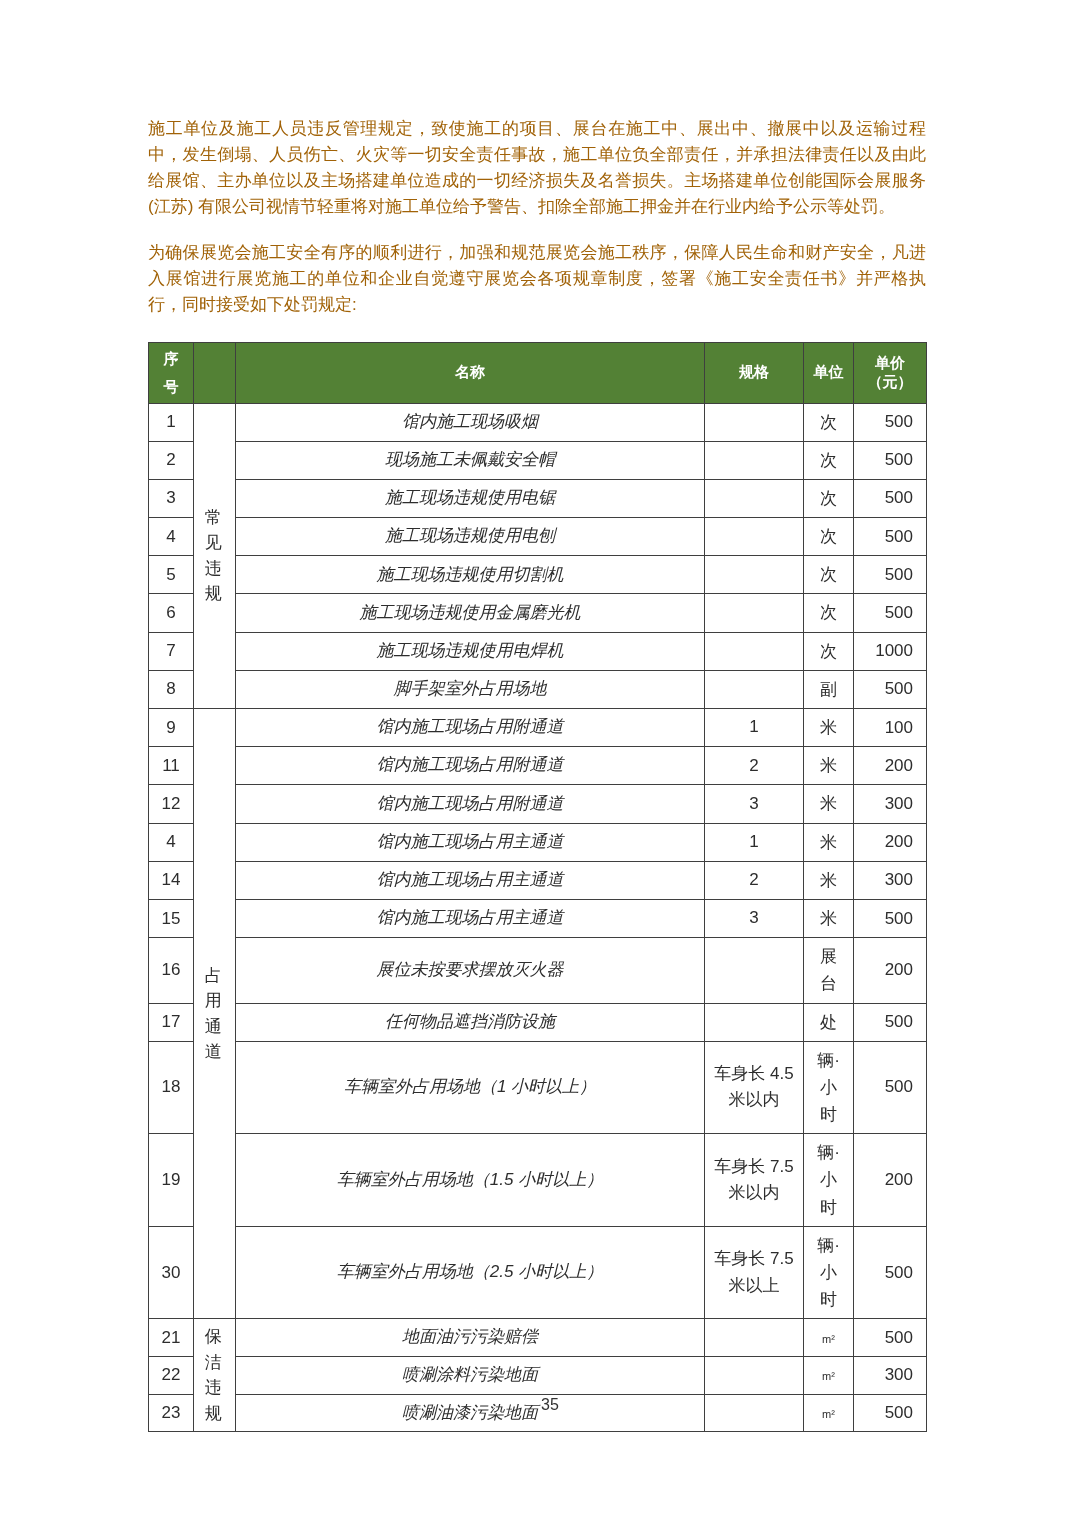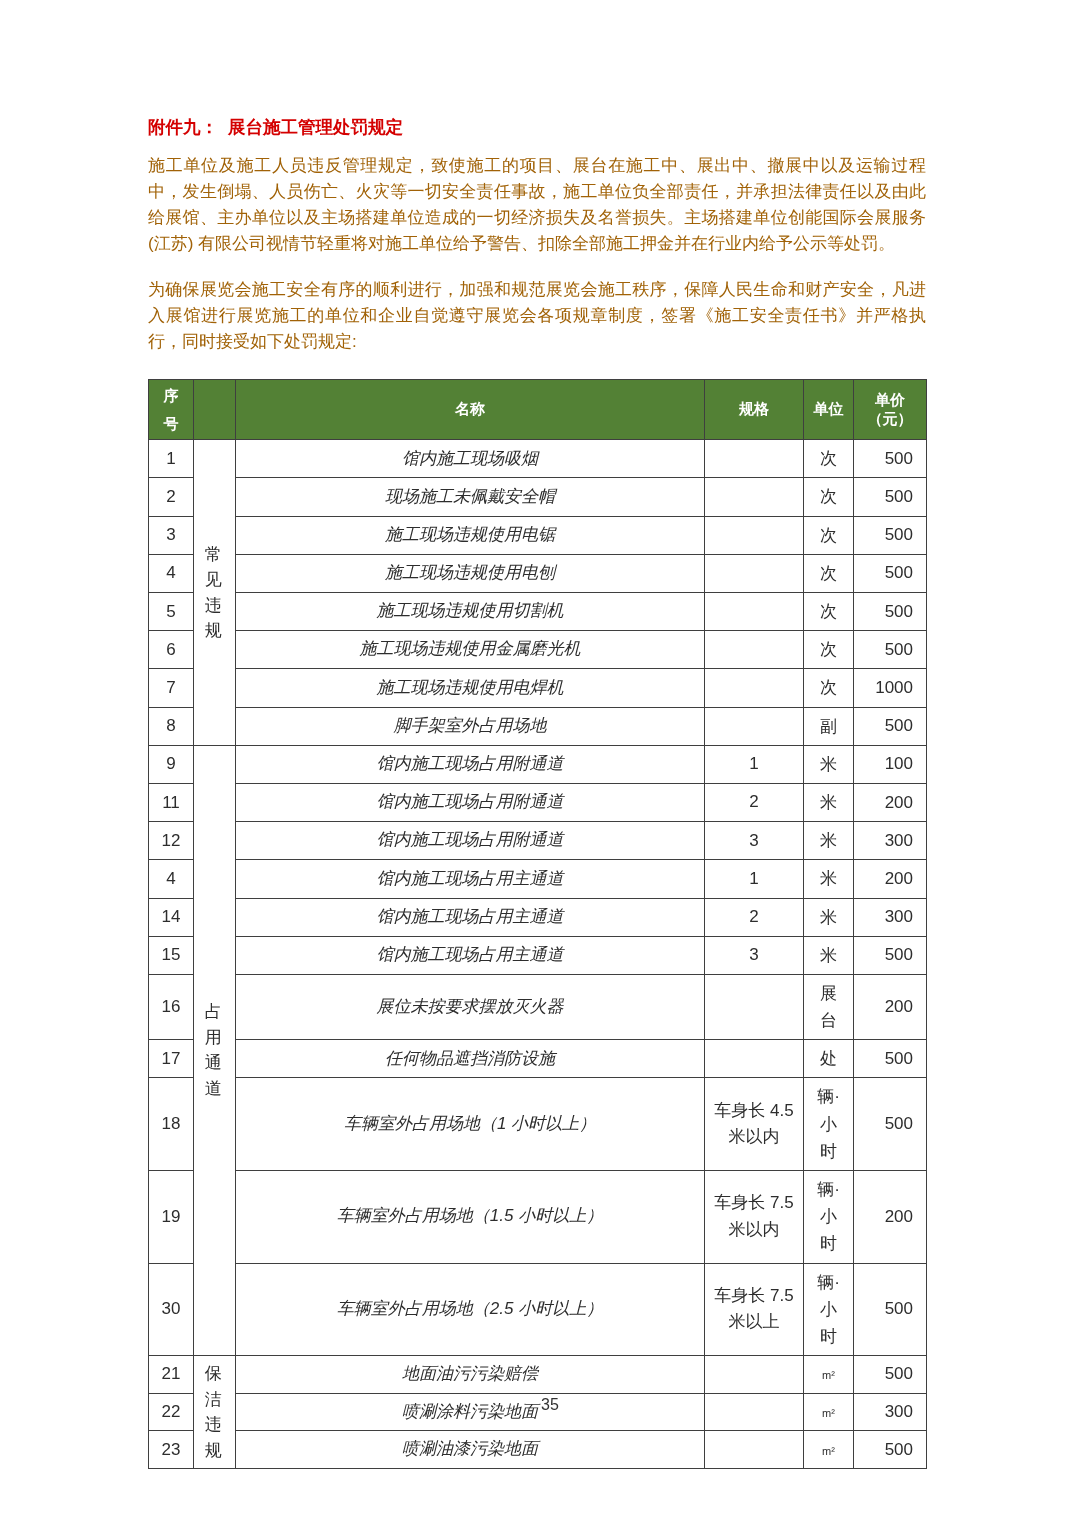--- a/index.html
+++ b/index.html
@@ -58,23 +58,20 @@
     position:absolute;left:10px;top:1396px;width:1080px;
     text-align:center;font-size:16px;color:#333;
   }
 </style>
 </head>
 <body>
 
 <div class="page">
   <div class="content">
 
-    <h1 class="doc-title">
-      <span class="title-label">附件九：</span><span>展台施工管理处罚规定</span>
-    </h1>
 
     <p class="para">施工单位及施工人员违反管理规定，致使施工的项目、展台在施工中、展出中、撤展中以及运输过程中，发生倒塌、人员伤亡、火灾等一切安全责任事故，施工单位负全部责任，并承担法律责任以及由此给展馆、主办单位以及主场搭建单位造成的一切经济损失及名誉损失。主场搭建单位创能国际会展服务 (江苏) 有限公司视情节轻重将对施工单位给予警告、扣除全部施工押金并在行业内给予公示等处罚。</p>
     <p class="para p2">为确保展览会施工安全有序的顺利进行，加强和规范展览会施工秩序，保障人民生命和财产安全，凡进入展馆进行展览施工的单位和企业自觉遵守展览会各项规章制度，签署《施工安全责任书》并严格执行，同时接受如下处罚规定:</p>
 
     <table class="penalty">
       <colgroup>
         <col style="width:45px">
         <col style="width:42px">
         <col style="width:469px">
         <col style="width:99px">

